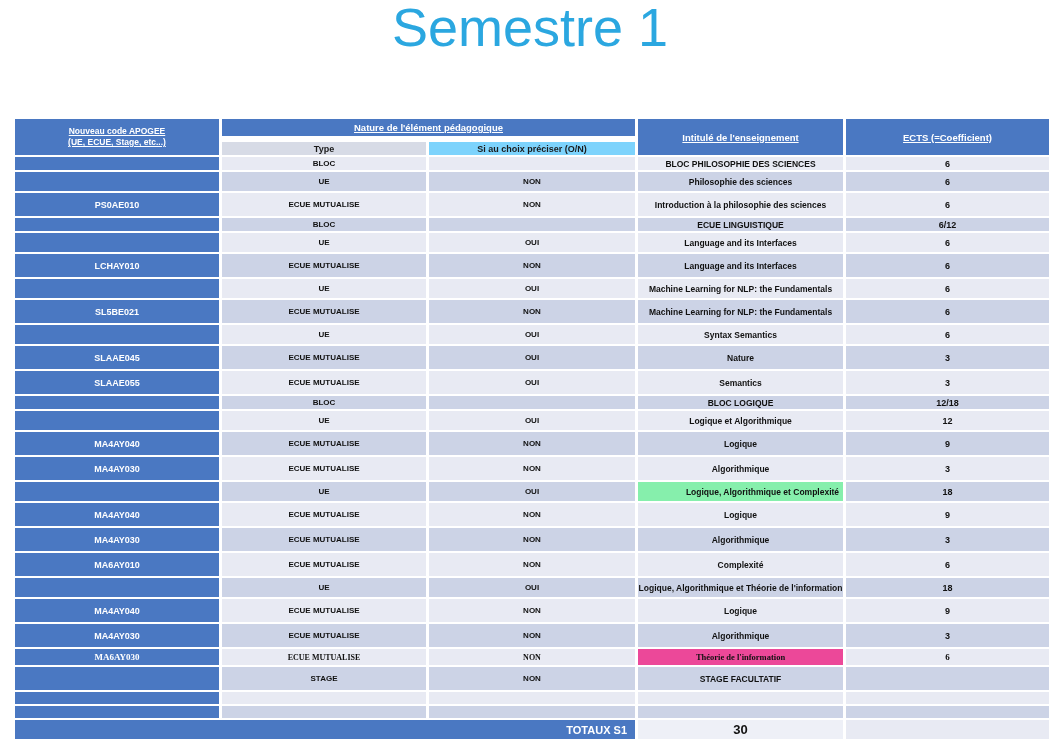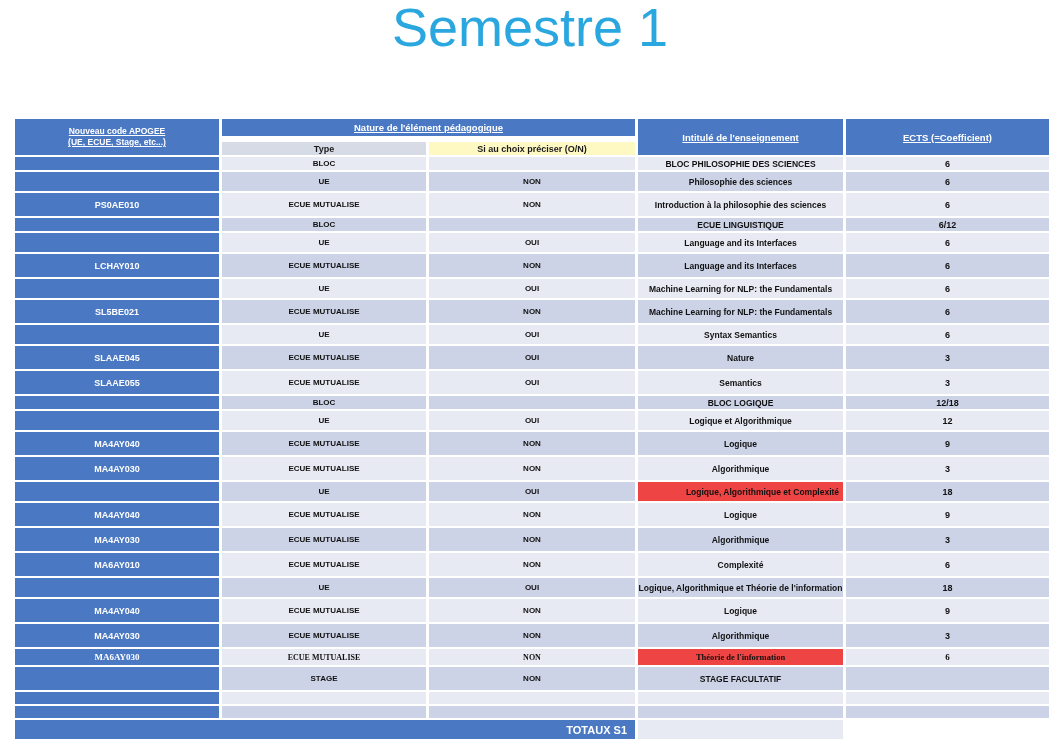--- a/index.html
+++ b/index.html
@@ -57,21 +57,21 @@
 <div class="page-title" style="color: rgb(43, 167, 224);">Semestre 1</div>
 
 <div class="table-wrap">
   <div class="thead">
     <div class="cell hdr-blue h-code" style="background: rgb(74, 120, 194);">
       <div>Nouveau code APOGEE</div>
       <div>(UE, ECUE, Stage, etc...)</div>
     </div>
     <div class="cell hdr-blue h-nature" style="background: rgb(74, 120, 194);">Nature de l'élément pédagogique</div>
     <div class="cell h-sub h-type" style="background: rgb(215, 219, 230);">Type</div>
-    <div class="cell h-sub h-choix" style="background: #fef9c3;">Si au choix préciser (O/N)</div>
+    <div class="cell h-sub h-choix" style="background: #7dd3fc;">Si au choix préciser (O/N)</div>
     <div class="cell hdr-blue h-intitule" style="background: rgb(74, 120, 194);">Intitulé de l'enseignement</div>
     <div class="cell hdr-blue h-ects" style="background: rgb(74, 120, 194);">ECTS (=Coefficient)</div>
   </div>
   <div id="tbody">
       <div class="grid-row" style="height: 13px;">
         <div class="cell code-cell" style="background: rgb(74, 120, 194);"></div>
         <div class="cell type-cell" style="background: rgb(232, 234, 243);">BLOC</div>
         <div class="cell choice-cell" style="background: rgb(232, 234, 243);"></div>
         <div class="cell course-cell" style="background: rgb(232, 234, 243);">BLOC PHILOSOPHIE DES SCIENCES</div>
         <div class="cell ects-cell" style="background: rgb(232, 234, 243);">6</div>
@@ -171,21 +171,21 @@
         <div class="cell code-cell" style="background: rgb(74, 120, 194);">MA4AY030</div>
         <div class="cell type-cell" style="background: rgb(232, 234, 243);">ECUE MUTUALISE</div>
         <div class="cell choice-cell" style="background: rgb(232, 234, 243);">NON</div>
         <div class="cell course-cell" style="background: rgb(232, 234, 243);">Algorithmique</div>
         <div class="cell ects-cell" style="background: rgb(232, 234, 243);">3</div>
       </div>
       <div class="grid-row" style="height: 19px;">
         <div class="cell code-cell" style="background: rgb(74, 120, 194);"></div>
         <div class="cell type-cell" style="background: rgb(204, 211, 230);">UE</div>
         <div class="cell choice-cell" style="background: rgb(204, 211, 230);">OUI</div>
-        <div class="cell course-cell" style="background: #ef4444; padding-left: 44px;">Logique, Algorithmique et Complexité</div>
+        <div class="cell course-cell" style="background: #86efac; padding-left: 44px;">Logique, Algorithmique et Complexité</div>
         <div class="cell ects-cell" style="background: rgb(204, 211, 230);">18</div>
       </div>
       <div class="grid-row" style="height: 23px;">
         <div class="cell code-cell" style="background: rgb(74, 120, 194);">MA4AY040</div>
         <div class="cell type-cell" style="background: rgb(232, 234, 243);">ECUE MUTUALISE</div>
         <div class="cell choice-cell" style="background: rgb(232, 234, 243);">NON</div>
         <div class="cell course-cell" style="background: rgb(232, 234, 243);">Logique</div>
         <div class="cell ects-cell" style="background: rgb(232, 234, 243);">9</div>
       </div>
       <div class="grid-row" style="height: 23px;">
@@ -220,21 +220,21 @@
         <div class="cell code-cell" style="background: rgb(74, 120, 194);">MA4AY030</div>
         <div class="cell type-cell" style="background: rgb(204, 211, 230);">ECUE MUTUALISE</div>
         <div class="cell choice-cell" style="background: rgb(204, 211, 230);">NON</div>
         <div class="cell course-cell" style="background: rgb(204, 211, 230);">Algorithmique</div>
         <div class="cell ects-cell" style="background: rgb(204, 211, 230);">3</div>
       </div>
       <div class="grid-row" style="height: 16px; font-family: Liberation Serif, serif;">
         <div class="cell code-cell" style="background: rgb(74, 120, 194);">MA6AY030</div>
         <div class="cell type-cell" style="background: rgb(232, 234, 243);">ECUE MUTUALISE</div>
         <div class="cell choice-cell" style="background: rgb(232, 234, 243);">NON</div>
-        <div class="cell course-cell" style="background: #ef4444;">Théorie de l'information</div>
+        <div class="cell course-cell" style="background: #ec4899;">Théorie de l'information</div>
         <div class="cell ects-cell" style="background: rgb(232, 234, 243);">6</div>
       </div>
       <div class="grid-row" style="height: 23px;">
         <div class="cell code-cell" style="background: rgb(74, 120, 194);"></div>
         <div class="cell type-cell" style="background: rgb(204, 211, 230);">STAGE</div>
         <div class="cell choice-cell" style="background: rgb(204, 211, 230);">NON</div>
         <div class="cell course-cell" style="background: rgb(204, 211, 230);">STAGE FACULTATIF</div>
         <div class="cell ects-cell" style="background: rgb(204, 211, 230);"></div>
       </div>
       <div class="grid-row" style="height: 12px;">
@@ -246,20 +246,21 @@
       </div>
       <div class="grid-row" style="height: 12px;">
         <div class="cell code-cell" style="background: rgb(74, 120, 194);"></div>
         <div class="cell type-cell" style="background: rgb(204, 211, 230);"></div>
         <div class="cell choice-cell" style="background: rgb(204, 211, 230);"></div>
         <div class="cell course-cell" style="background: rgb(204, 211, 230);"></div>
         <div class="cell ects-cell" style="background: rgb(204, 211, 230);"></div>
       </div>
       <div class="grid-row" style="height: 19px;">
         <div class="total-bar" style="background: rgb(74, 120, 194);">TOTAUX S1</div>
+        <div class="cell total-value" style="background: rgb(238, 240, 247);">30</div>
         <div class="cell ects-cell" style="background: rgb(232, 234, 243);"></div>
       </div>
       <div class="grid-row" style="height: 12px;">
         <div class="cell code-cell" style="background: rgb(74, 120, 194);"></div>
         <div class="cell type-cell" style="background: rgb(204, 211, 230);"></div>
         <div class="cell choice-cell" style="background: rgb(204, 211, 230);"></div>
         <div class="cell course-cell" style="background: rgb(204, 211, 230);"></div>
         <div class="cell ects-cell" style="background: rgb(204, 211, 230);"></div>
       </div>
     </div>

